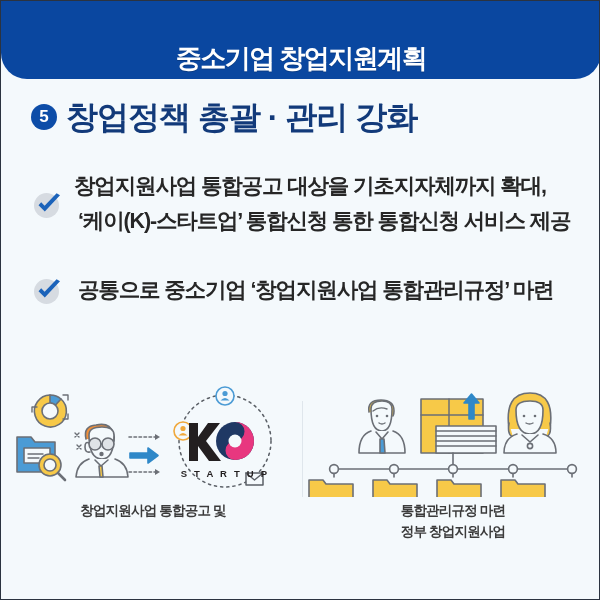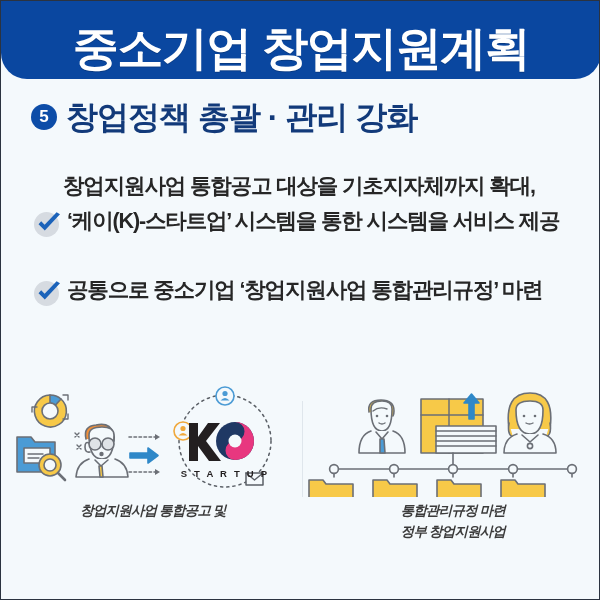--- a/index.html
+++ b/index.html
@@ -33,21 +33,21 @@
     background: #0a47a0;
     border-radius: 0 0 26px 26px;
     display: flex;
     align-items: flex-end;
     justify-content: center;
     padding-bottom: 8px;
     box-sizing: border-box;
   }
   #banner-title {
     color: #ffffff;
-    font-size: 46px;
+    font-size: 26px;
     font-weight: bold;
     letter-spacing: -1.5px;
     line-height: 1;
     text-shadow: 0 1px 0 rgba(0,0,0,0.18);
     white-space: nowrap;
   }
 
   
   #section-head {
     position: absolute;
@@ -80,21 +80,22 @@
     letter-spacing: -1px;
     white-space: nowrap;
     line-height: 1;
   }
 
   
   .bullet {
     position: absolute;
     left: 32px;
     display: flex;
-    align-items: flex-end;
+    align-items: center;
+    gap: 11px;
     width: 548px;
   }
   #bullet-1 { top: 168px; }
   #bullet-2 { top: 272px; }
 
   .check-icon {
     position: relative;
     width: 30px;
     height: 30px;
     flex: 0 0 auto;
@@ -163,21 +164,21 @@
     left: 0;
     top: 118px;
     width: 300px;
     text-align: center;
     color: #3b3b3b;
     font-size: 13.5px;
     font-weight: bold;
     letter-spacing: -0.8px;
     line-height: 1.52;
   }
-  .fig-caption span { display: block; font-style: italic; }
+  .fig-caption span { display: block; }
 </style>
 </head>
 <body>
 
 <div id="card">
 
   <div id="banner">
     <div id="banner-title">중소기업 창업지원계획</div>
   </div>
 
@@ -188,21 +189,21 @@
 
   <div class="bullet" id="bullet-1">
     <div class="check-icon">
       <div class="ring"></div>
       <svg viewBox="0 0 30 30">
         <path d="M5.5 15.2 L11.8 21.6 L27 5.2 L23.6 3.2 L11.6 15.7 L8.2 12.2 Z" fill="#1b63ba"></path>
       </svg>
     </div>
     <div class="bullet-text">
       <span class="l1">창업지원사업 통합공고 대상을 기초지자체까지 확대,</span>
-      <span class="l2">‘케이(K)-스타트업’ 시스템을 통한 시스템을 서비스 제공</span>
+      <span class="l2">‘케이(K)-스타트업’ 통합신청 통한 통합신청 서비스 제공</span>
     </div>
   </div>
 
   <div class="bullet" id="bullet-2">
     <div class="check-icon">
       <div class="ring"></div>
       <svg viewBox="0 0 30 30">
         <path d="M5.5 15.2 L11.8 21.6 L27 5.2 L23.6 3.2 L11.6 15.7 L8.2 12.2 Z" fill="#1b63ba"></path>
       </svg>
     </div>

